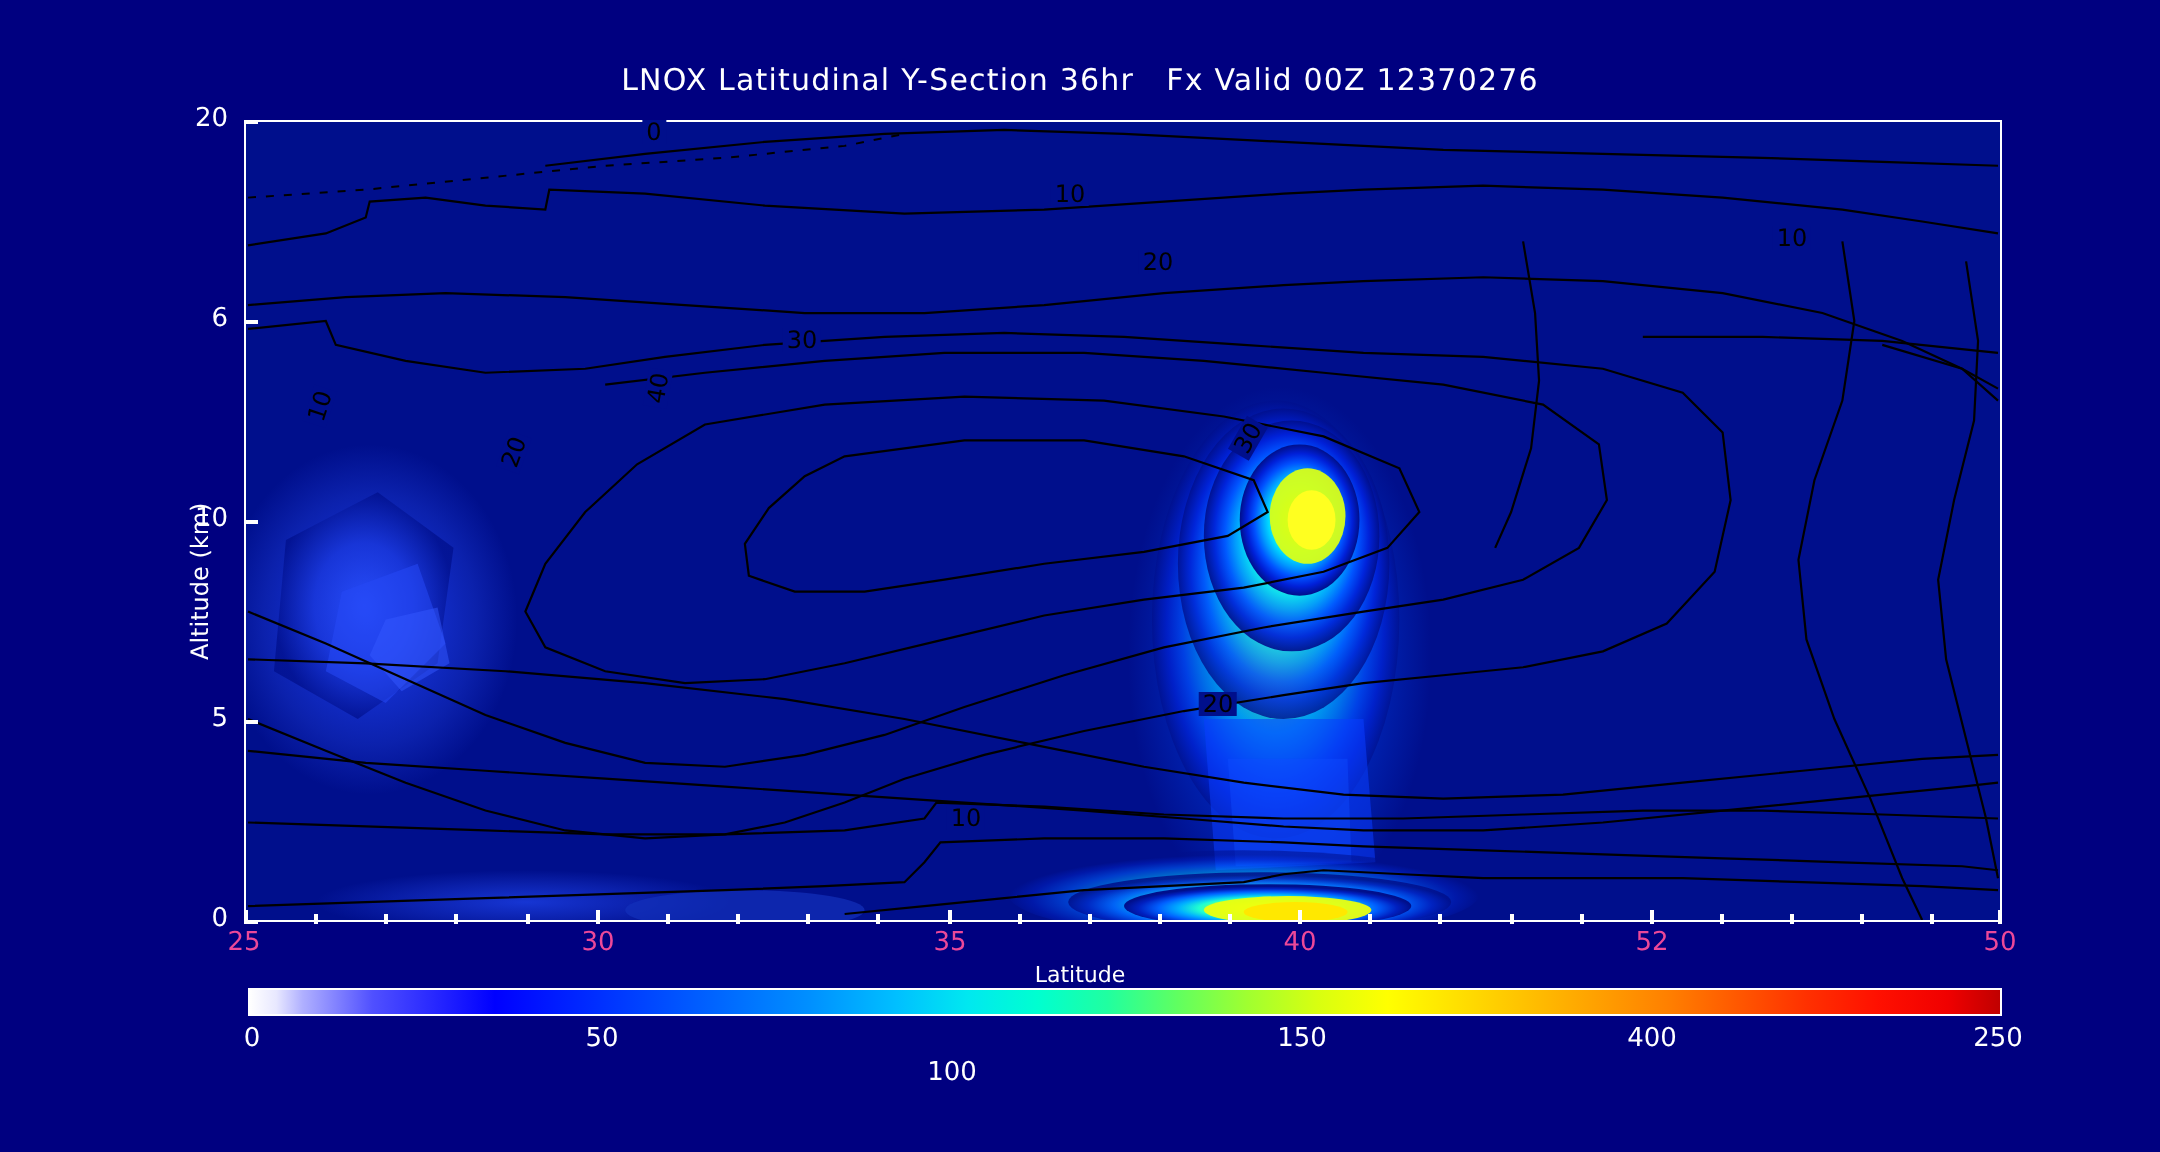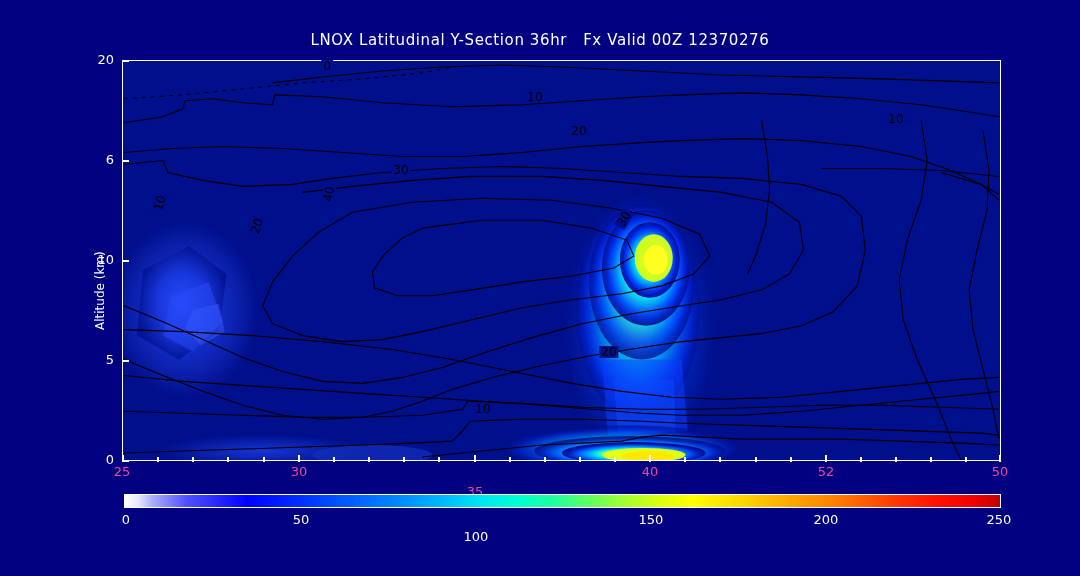--- a/index.html
+++ b/index.html
@@ -266,33 +266,34 @@
   <div class="tk" style="left:965px;top:457px;width:1.5px;height:5px;"></div>
 
   <div class="ytick" style="left:74px;top:452px;">0</div>
   <div class="ytick" style="left:74px;top:352px;">5</div>
   <div class="ytick" style="left:74px;top:252px;">10</div>
   <div class="ytick" style="left:74px;top:152px;">6</div>
   <div class="ytick" style="left:74px;top:52px;">20</div>
 
   <div class="xtick" style="left:92px;top:464px;">25</div>
   <div class="xtick" style="left:269px;top:464px;">30</div>
-  <div class="xtick" style="left:445px;top:464px;margin-top:20px;">35</div>
+  <div class="xtick" style="left:445px;top:464px;">35</div>
   <div class="xtick" style="left:620px;top:464px;">40</div>
   <div class="xtick" style="left:796px;top:464px;">52</div>
   <div class="xtick" style="left:970px;top:464px;">50</div>
 
   <div class="ylab">Altitude (km)</div>
+  <div class="xlab">Latitude</div>
 
   <div id="cbar"></div>
   <div class="cbtick" style="left:96px;">0</div>
   <div class="cbtick" style="left:271px;">50</div>
   <div class="cbtick" style="left:446px;margin-top:17px;">100</div>
   <div class="cbtick" style="left:621px;">150</div>
-  <div class="cbtick" style="left:796px;">200</div>
+  <div class="cbtick" style="left:796px;">400</div>
   <div class="cbtick" style="left:969px;">250</div>
 
 
 <div class="clab" style="position: absolute; color: rgb(0, 0, 0); font-size: 12px; white-space: pre; background: rgb(0, 15, 140); padding: 0px 2px; line-height: 12px; left: 327px; top: 66px; transform: translate(-50%, -50%) rotate(0deg);">0</div>
     <div class="clab" style="position: absolute; color: rgb(0, 0, 0); font-size: 12px; white-space: pre; background: rgb(0, 15, 140); padding: 0px 2px; line-height: 12px; left: 535px; top: 97px; transform: translate(-50%, -50%) rotate(0deg);">10</div>
     <div class="clab" style="position: absolute; color: rgb(0, 0, 0); font-size: 12px; white-space: pre; background: rgb(0, 15, 140); padding: 0px 2px; line-height: 12px; left: 579px; top: 131px; transform: translate(-50%, -50%) rotate(0deg);">20</div>
     <div class="clab" style="position: absolute; color: rgb(0, 0, 0); font-size: 12px; white-space: pre; background: rgb(0, 15, 140); padding: 0px 2px; line-height: 12px; left: 896px; top: 119px; transform: translate(-50%, -50%) rotate(0deg);">10</div>
     <div class="clab" style="position: absolute; color: rgb(0, 0, 0); font-size: 12px; white-space: pre; background: rgb(0, 15, 140); padding: 0px 2px; line-height: 12px; left: 401px; top: 170px; transform: translate(-50%, -50%) rotate(0deg);">30</div>
     <div class="clab" style="position: absolute; color: rgb(0, 0, 0); font-size: 12px; white-space: pre; background: rgb(0, 15, 140); padding: 0px 2px; line-height: 12px; left: 329px; top: 194px; transform: translate(-50%, -50%) rotate(-80deg);">40</div>
     <div class="clab" style="position: absolute; color: rgb(0, 0, 0); font-size: 12px; white-space: pre; background: rgb(0, 15, 140); padding: 0px 2px; line-height: 12px; left: 160px; top: 203px; transform: translate(-50%, -50%) rotate(-72deg);">10</div>

